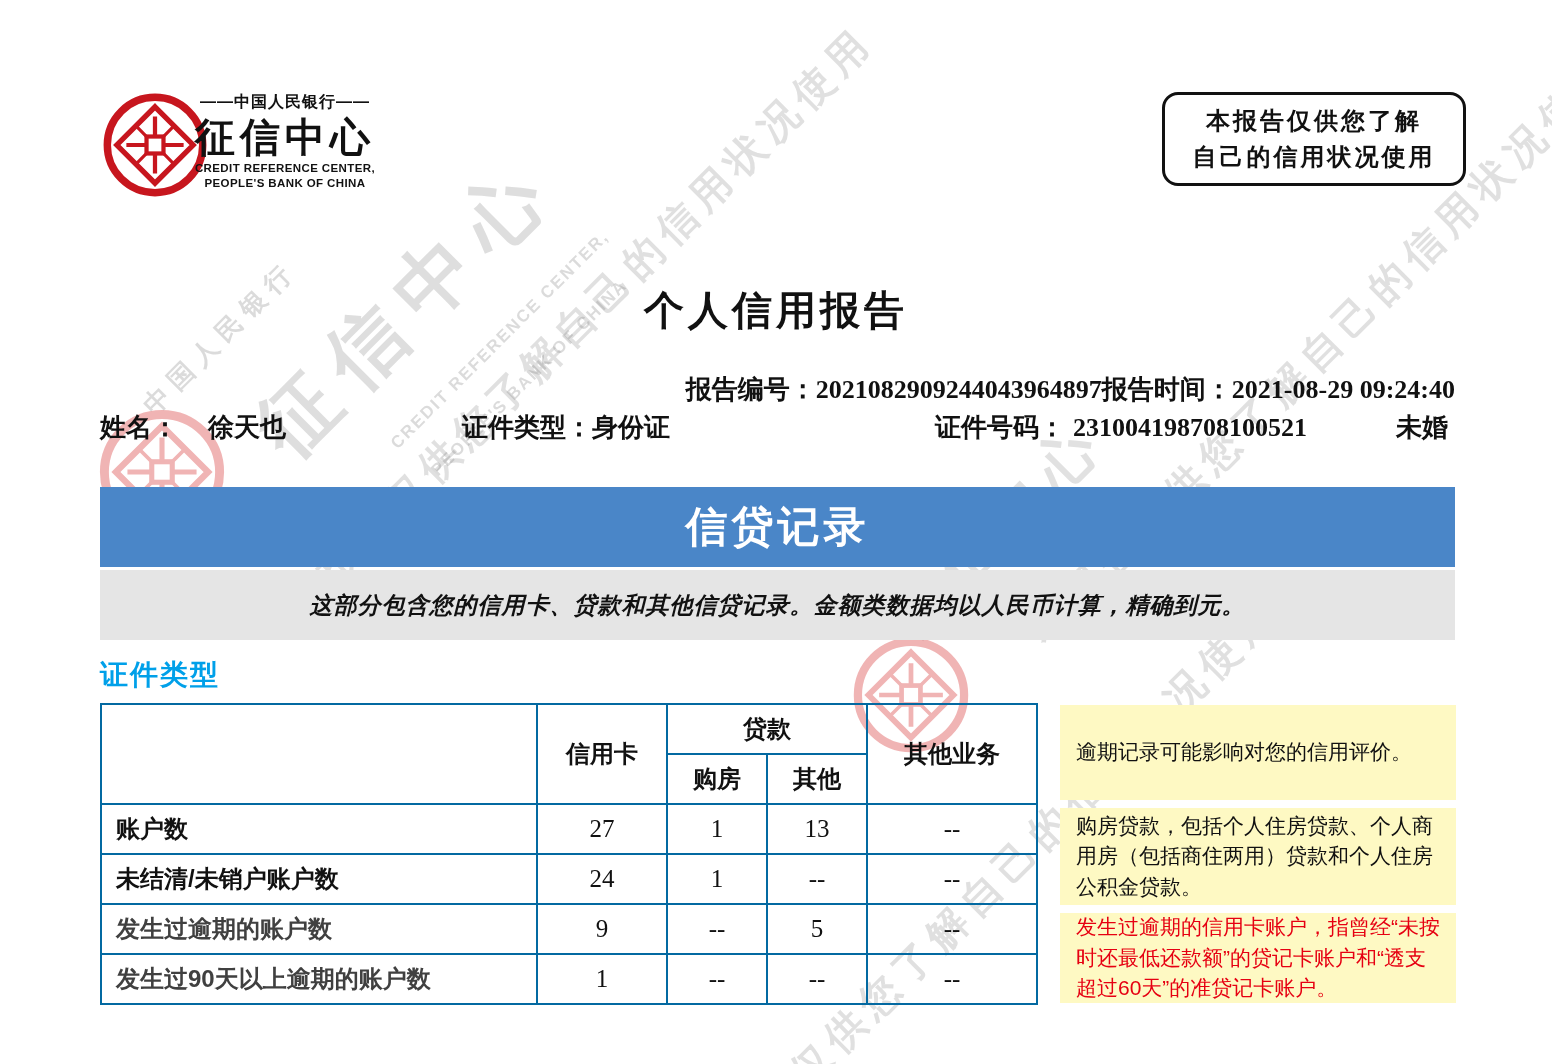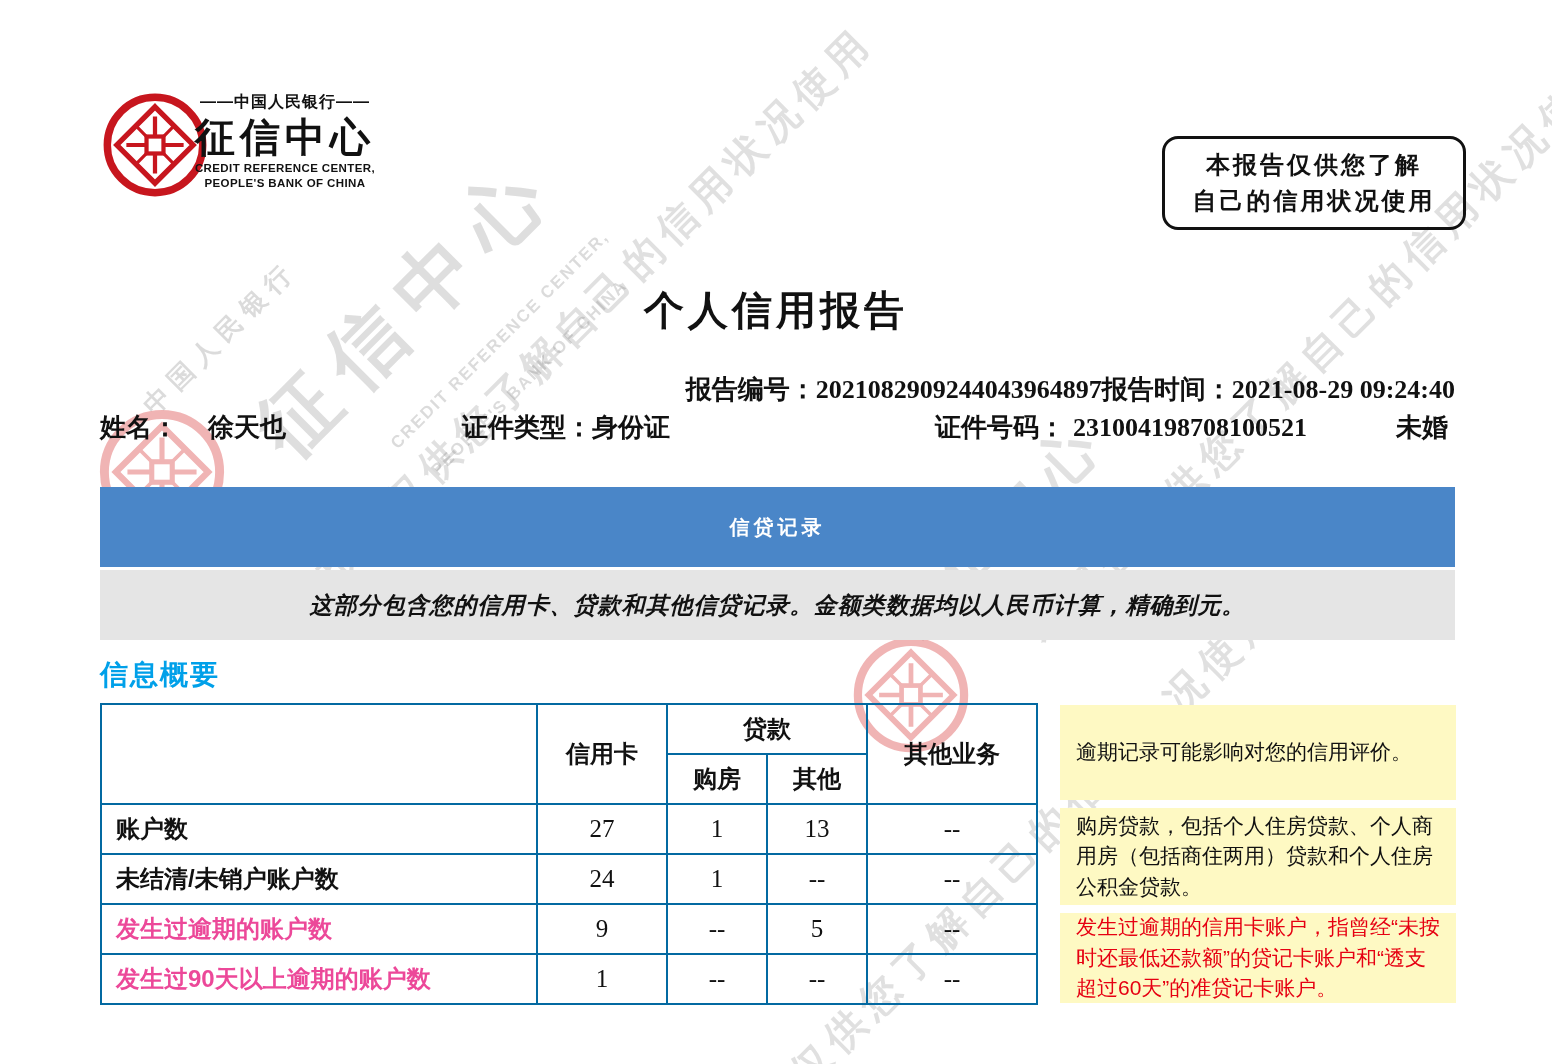--- a/index.html
+++ b/index.html
@@ -23,45 +23,45 @@
   .wm-seal-1{left:98px;top:408px;width:128px;height:128px;}
   .wm-seal-2{left:852px;top:636px;width:118px;height:118px;}
   
   .abs{position:absolute;z-index:1;}
   .logo-seal{left:102px;top:92px;width:106px;height:106px;color:#c7161e;}
   .logo-text{left:182px;top:92px;width:206px;text-align:center;}
   .logo-bank{font-size:16px;font-weight:bold;letter-spacing:1px;}
   .logo-center{font-size:40px;font-weight:bold;letter-spacing:5px;line-height:1.2;}
   .logo-en{font-size:11.5px;font-weight:bold;letter-spacing:.4px;line-height:1.3;}
   .notice-box{left:1162px;top:92px;width:278px;border:3px solid #111;border-radius:16px;
-    padding:8px 10px;text-align:center;font-size:24px;font-weight:bold;letter-spacing:3px;line-height:1.5;margin-top:44px;}
+    padding:8px 10px;text-align:center;font-size:24px;font-weight:bold;letter-spacing:3px;line-height:1.5;}
   .page-title{left:0;top:283px;width:100%;text-align:center;font-size:40px;font-weight:bold;letter-spacing:4px;}
   .serif{font-family:"Liberation Serif",serif;}
   .info-row1{left:100px;top:372px;width:1355px;display:flex;justify-content:flex-end;
     font-size:26px;font-weight:bold;}
   .fld{position:absolute;top:410px;z-index:1;font-size:26px;font-weight:bold;white-space:nowrap;}
   .f-name{left:100px;} .f-name .val{margin-left:30px;margin-top:30px;}
   .f-idtype{left:462px;} .f-idtype .val{}
   .f-idno{left:935px;} .f-idno .val{margin-left:8px;}
   .f-marital{left:1396px;}
   .section-banner{left:100px;top:487px;width:1355px;height:80px;background:#4a86c8;color:#fff;
-    display:flex;align-items:center;justify-content:center;font-size:20px;letter-spacing:4px;font-weight:600;}
+    display:flex;align-items:center;justify-content:center;font-size:42px;letter-spacing:4px;font-weight:600;}
   .section-desc{left:100px;top:570px;width:1355px;height:70px;background:#e5e5e5;
     display:flex;align-items:center;justify-content:center;font-size:23px;font-weight:bold;font-style:italic;letter-spacing:1px;}
   .summary-heading{left:100px;top:656px;font-size:28px;font-weight:bold;color:#00a0e9;letter-spacing:2px;}
   
   .summary-table{left:100px;top:703px;}
   table{border-collapse:collapse;table-layout:fixed;width:936px;background:transparent;}
   th,td{border:2px solid #0369a1;box-sizing:border-box;}
   thead tr{height:50px;}
   tbody tr{height:50px;}
   th{font-size:24px;font-weight:bold;text-align:center;color:#111;}
   td.label{font-size:24px;font-weight:bold;text-align:left;padding-left:14px;}
   td.num{font-family:"Liberation Serif",serif;font-size:25px;text-align:center;}
-  td.label.red{color:#ec4899;}
+  td.label.red{color:#404040;}
   
   .notes-column{left:1060px;top:705px;width:396px;}
   .note-box{background:#fef9c3;box-sizing:border-box;padding:16px 16px;margin-bottom:8px;
     font-size:21px;line-height:1.45;display:flex;align-items:center;color:#111;}
   .note-box:nth-child(1){height:95px;}
   .note-box:nth-child(2){height:97px;}
   .note-box:nth-child(3){height:90px;}
   .note-box.red{color:#e60012;}
 </style>
 </head>
@@ -129,21 +129,21 @@
     <span>证件类型：</span><span class="val">身份证</span>
   </div>
   <div class="fld f-idno">
     <span>证件号码：</span><span class="val serif">231004198708100521</span>
   </div>
   <div class="fld f-marital">未婚</div>
 
   <div class="abs section-banner">信贷记录</div>
   <div class="abs section-desc">这部分包含您的信用卡、贷款和其他信贷记录。金额类数据均以人民币计算，精确到元。</div>
 
-  <div class="abs summary-heading">信息概要</div>
+  <div class="abs summary-heading">证件类型</div>
 
   <div class="abs summary-table">
     <table>
       <colgroup>
           <col style="width:436px">
           <col style="width:130px">
           <col style="width:100px">
           <col style="width:100px">
           <col style="width:170px">
         </colgroup>

